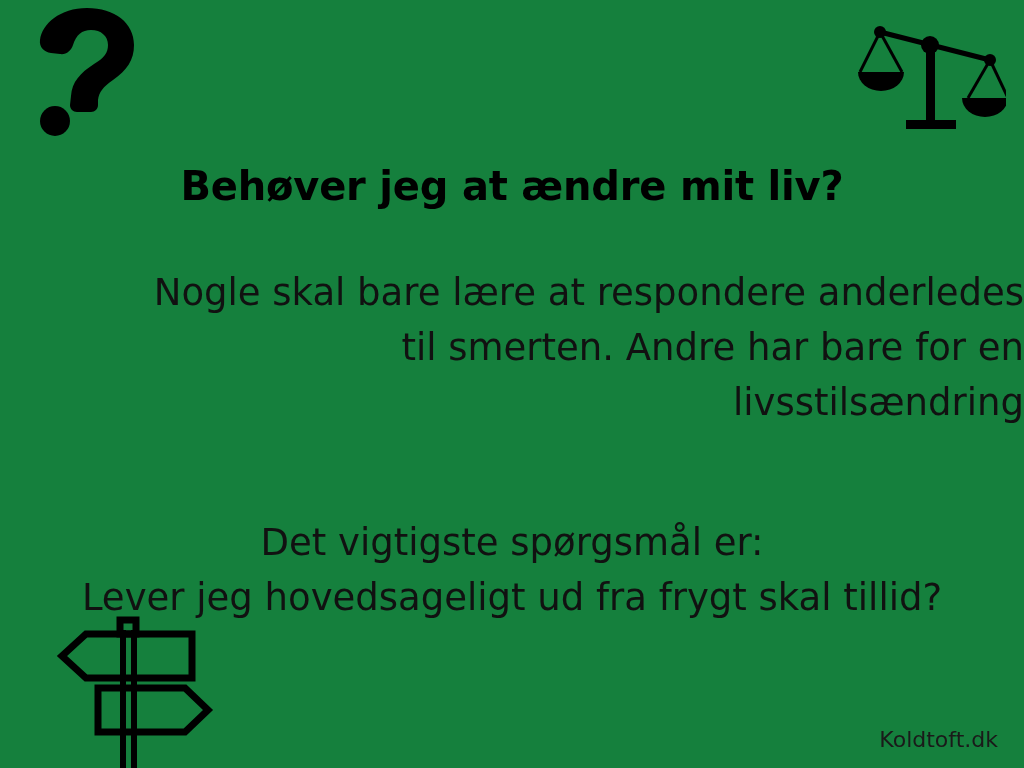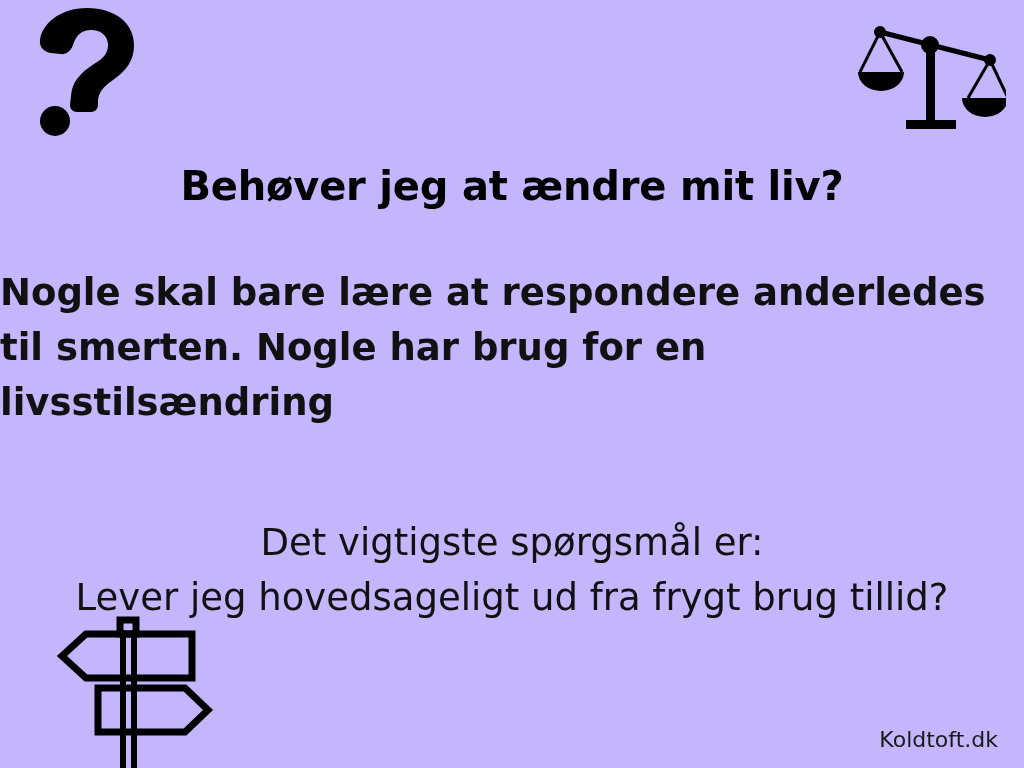--- a/index.html
+++ b/index.html
@@ -9,21 +9,21 @@
   body {
     width: 1024px;
     height: 768px;
     overflow: hidden;
     font-family: "DejaVu Sans", sans-serif;
   }
   #slide {
     position: relative;
     width: 1024px;
     height: 768px;
-    background: #c4b5fd;
+    background: #15803d;
     overflow: hidden;
   }
 
   
   .icon {
     position: absolute;
     color: #000000;
   }
   #question-icon {
     left: 30px;
@@ -62,24 +62,24 @@
     color: #000000;
     letter-spacing: -0.2px;
     line-height: 1.15;
   }
 
   #body-copy {
     position: absolute;
     left: 0;
     top: 266px;
     width: 1024px;
-    text-align: left;
+    text-align: right;
     font-family: "DejaVu Sans", sans-serif;
     font-size: 37px;
-    font-weight: 700;
+    font-weight: 400;
     color: #111111;
     line-height: 1.48;
   }
 
   #question-block {
     position: absolute;
     left: 0;
     top: 468px;
     width: 1024px;
     text-align: center;
@@ -172,24 +172,24 @@
 
         <path d="M58 76 L145 76 L168 98 L145 120 L58 120 Z"></path>
       </g>
     </svg>
   </div>
 
   <h1 id="heading">Behøver jeg at ændre mit liv?</h1>
 
   <div id="body-copy">
     <span class="line">Nogle skal bare lære at respondere anderledes</span>
-    <span class="line">til smerten. Nogle har brug for en</span>
+    <span class="line">til smerten. Andre har bare for en</span>
     <span class="line">livsstilsændring</span>
   </div>
 
   <div id="question-block">
     <span class="line">Det vigtigste spørgsmål er:</span>
-    <span class="line">Lever jeg hovedsageligt ud fra frygt brug tillid?</span>
+    <span class="line">Lever jeg hovedsageligt ud fra frygt skal tillid?</span>
   </div>
 
   <div id="footer-credit">Koldtoft.dk</div>
 
 </div>
 
 </body></html>

